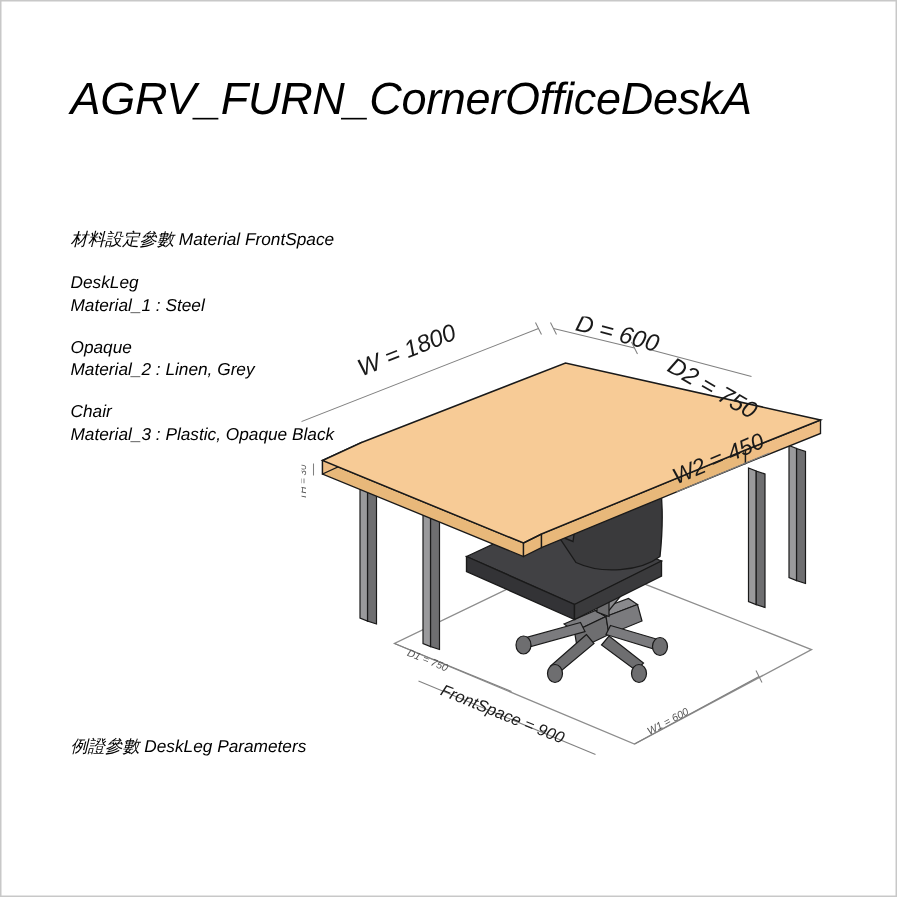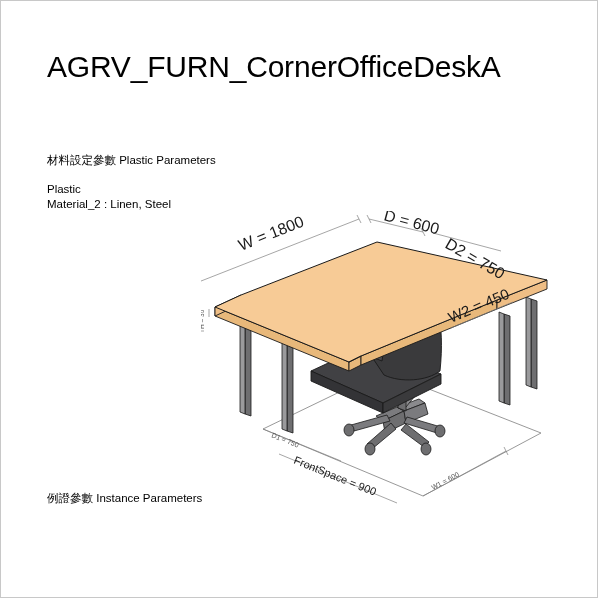--- a/index.html
+++ b/index.html
@@ -15,20 +15,21 @@
     color: #000000;
   }
   #page {
     position: relative;
     width: 598px;
     height: 598px;
     border: 1px solid #c8c8c8;
     background: #ffffff;
     box-sizing: border-box;
     overflow: hidden;
+    font-style: italic;
   }
 
   
   #title-block {
     position: absolute;
     left: 46px;
     top: 48px;
     width: 530px;
   }
   #title-block .title-line {
@@ -89,35 +90,41 @@
 </head>
 <body>
 
 <div id="page">
 
   <div id="title-block">
     <div class="title-line">AGRV_FURN_CornerOfficeDeskA</div>
   </div>
 
   <div id="material-params">
-    <div class="section-heading">材料設定參數 Plastic Parameters</div>
-
+    <div class="section-heading">材料設定參數 Material FrontSpace</div>
 
 
     <div class="param-group">
-      <span class="param-name">Plastic</span>
-      <span class="param-value">Material_2 :  Linen, Steel</span>
+      <span class="param-name">DeskLeg</span>
+      <span class="param-value">Material_1 :  Steel</span>
     </div>
 
     <div class="param-group">
+      <span class="param-name">Opaque</span>
+      <span class="param-value">Material_2 :  Linen, Grey</span>
     </div>
+
+    <div class="param-group">
+      <span class="param-name">Chair</span>
+      <span class="param-value">Material_3 :  Plastic, Opaque Black</span>
+    </div>
   </div>
 
   <div id="instance-params">
-    <div class="section-heading">例證參數 Instance Parameters</div>
+    <div class="section-heading">例證參數 DeskLeg Parameters</div>
   </div>
 
   <div id="drawing">
     <svg width="400" height="300" viewBox="0 0 400 300" xmlns="http://www.w3.org/2000/svg">
 
       <g fill="none" stroke="#8d8d8d" stroke-width="0.9">
         <polygon points="62,218 222,285 340,222 182,160"></polygon>
       </g>
 
       <g>

